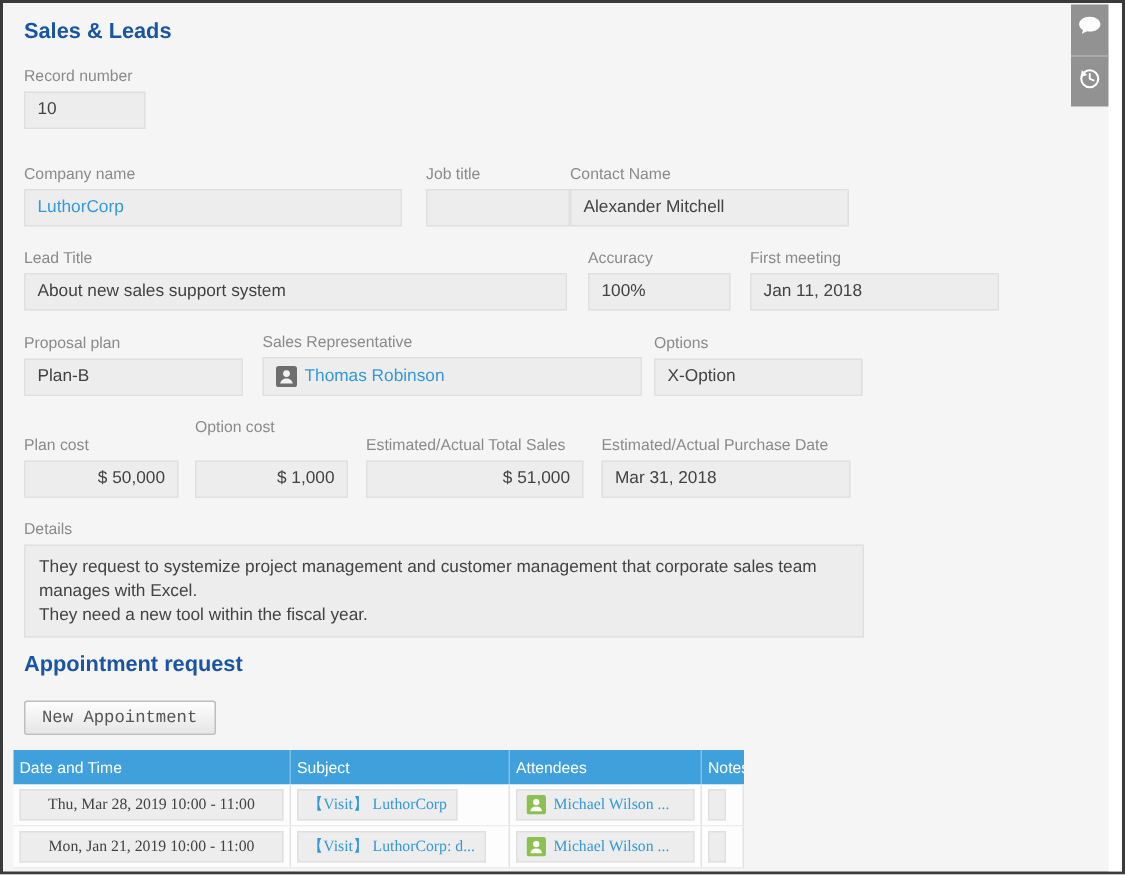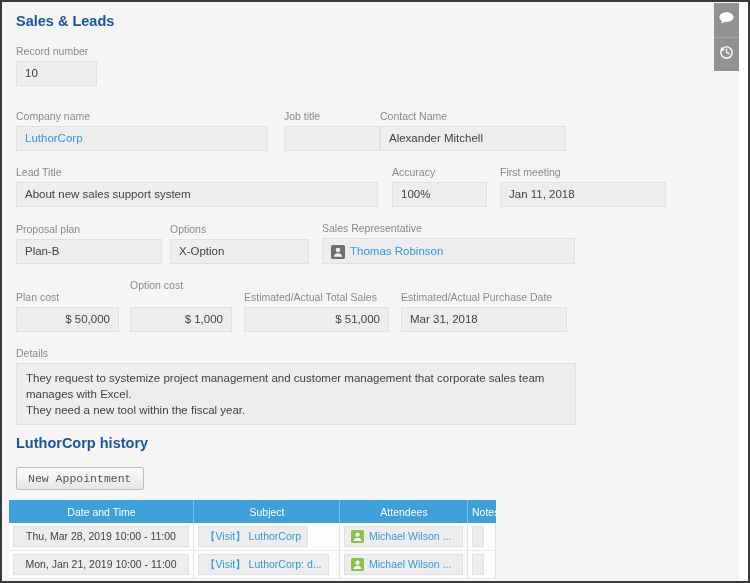--- a/index.html
+++ b/index.html
@@ -68,26 +68,26 @@
     padding: 4px 11px; font-size: 11.5px; color: #555;
     cursor: pointer; margin-bottom: 10px;
     font-family: Liberation Mono, monospace;
   }
 
   .apt-table { width: 487px; margin-left: -7px; }
   .apt-grid { display: grid; grid-template-columns: 185px 146px 128px 28px; }
   .apt-head {
     background: #3fa0dc; color: #fff; font-size: 10.5px;
     padding: 6px 3px 5px 4px; border-right: 1px solid #7cc0e7;
-    white-space: nowrap; overflow: hidden; text-align: center;
+    white-space: nowrap; overflow: hidden;
   }
   .apt-cell {
     background: #fdfdfd; border-right: 1px solid #e3e3e3;
     border-bottom: 1px solid #ececec; padding: 3px 4px;
-    display: flex; align-items: center;
+    display: flex; align-items: center; font-family: Liberation Serif, serif;
   }
   .cell-box {
     background: #ededed; border: 1px solid #e0e0e0;
     height: 21px; line-height: 19px; font-size: 10.5px; color: #424242;
     padding: 0 6px; white-space: nowrap; overflow: hidden;
   }
   .cell-box.date { width: 100%; text-align: center; }
   .cell-box.subject { max-width: 100%; }
   .cell-box.attendees { width: 100%; display: flex; align-items: center; gap: 4px; }
   .cell-box.notes { width: 12px; padding: 0; }
@@ -164,38 +164,38 @@
         <span class="label">First meeting</span>
         <div class="box">Jan 11, 2018</div>
       </div>
     </div>
 
     
     <div class="field-row">
       <div class="field" style="width:146px;">
         <span class="label">Proposal plan</span>
         <div class="box">Plan-B</div>
-      </div>
-      <div class="field" style="width:139px; margin-left:8px;">
-        <span class="label">Options</span>
-        <div class="box">X-Option</div>
       </div>
       <div class="field" style="width:253px; margin-left:13px;">
         <span class="label">Sales Representative</span>
         <div class="box user-box">
           <span class="person-icon">
             <svg width="14" height="14" viewBox="0 0 16 16">
               <rect width="16" height="16" rx="2" fill="#6e6e6e"></rect>
               <circle cx="8" cy="5.8" r="2.6" fill="#f2f2f2"></circle>
               <path d="M3.2 13.4c.5-2.8 2.5-3.9 4.8-3.9s4.3 1.1 4.8 3.9z" fill="#f2f2f2"></path>
             </svg>
           </span>
           <a class="link">Thomas Robinson</a>
         </div>
       </div>
+      <div class="field" style="width:139px; margin-left:8px;">
+        <span class="label">Options</span>
+        <div class="box">X-Option</div>
+      </div>
     </div>
 
     
     <div class="field-row">
       <div class="field" style="width:103px;">
         <span class="label">Plan cost</span>
         <div class="box num">$ 50,000</div>
       </div>
       <div class="field" style="width:102px; margin-left:11px;gap:12px;">
         <span class="label">Option cost</span>
@@ -214,21 +214,21 @@
     
     <div class="field-row" style="margin-bottom:10px;">
       <div class="field">
         <span class="label">Details</span>
         <div class="details-box">They request to systemize project management and customer management that corporate sales team manages with Excel.
 They need a new tool within the fiscal year.</div>
       </div>
     </div>
 
     
-    <h2 class="section-title">LuthorCorp history</h2>
+    <h2 class="section-title">Appointment request</h2>
 
     <button class="new-appt-btn">New Appointment</button>
 
     <div class="apt-table">
       <div class="apt-grid">
         <div class="apt-head">Date and Time</div>
         <div class="apt-head">Subject</div>
         <div class="apt-head">Attendees</div>
         <div class="apt-head" style="border-right:none;">Notes</div>
       </div>

